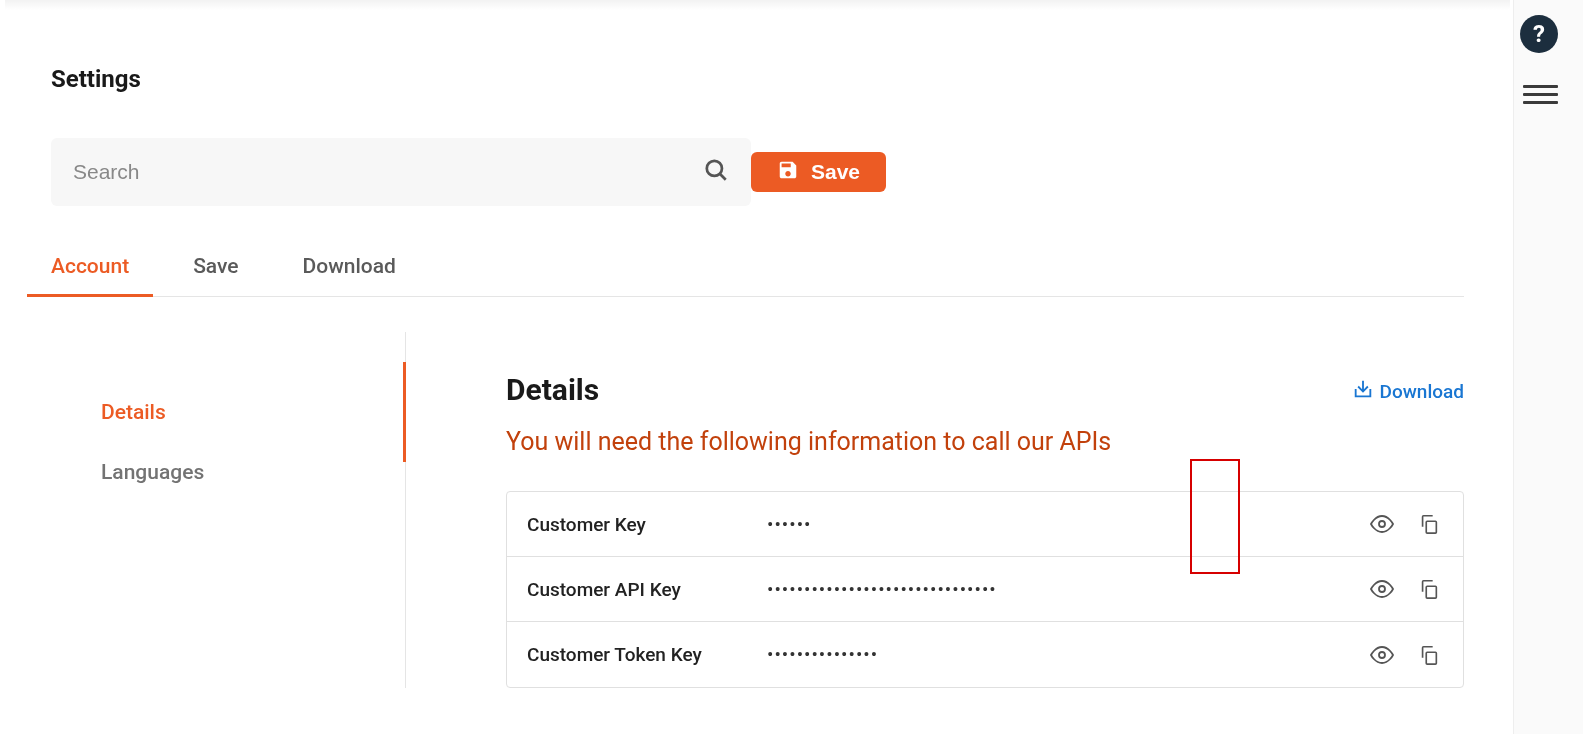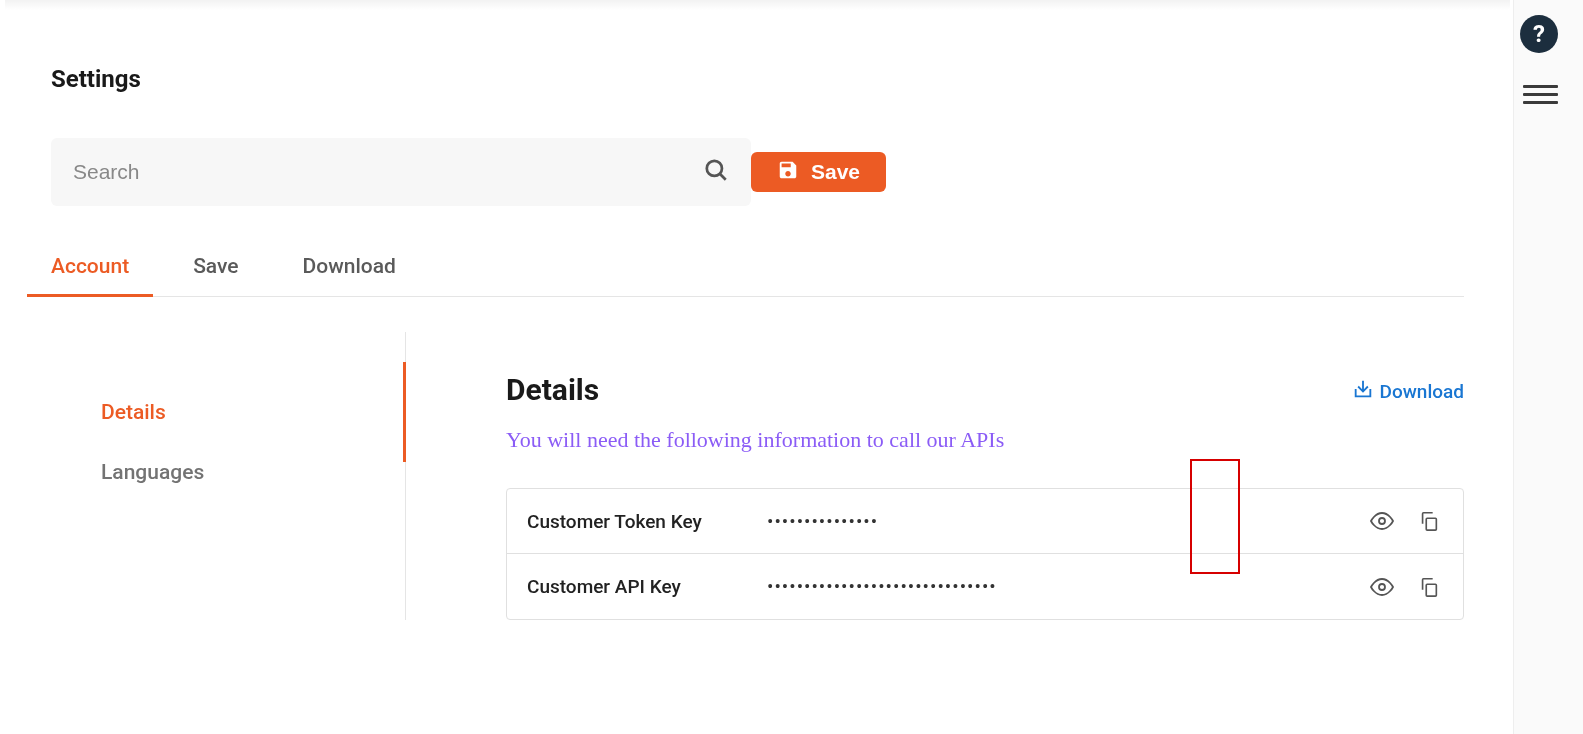--- a/index.html
+++ b/index.html
@@ -175,24 +175,23 @@
       display: flex;
       justify-content: space-between;
       align-items: flex-start;
     }
     .section-title {
       font-size: 30px;
       font-weight: 700;
       color: #1a1a1a;
     }
     .section-desc {
-      font-size: 22px;
-      color: #8b5cf6;
+      font-size: 25px;
+      color: #c2410c;
       margin-top: 20px;
-      font-family: Liberation Serif, serif;
     }
     .download-link {
       display: flex;
       align-items: center;
       gap: 6px;
       color: #1976d2;
       font-size: 19px;
       font-weight: 500;
       cursor: pointer;
       margin-top: 6px;
@@ -332,57 +331,75 @@
               <path d="M19 12v7H5v-7H3v9h18v-9h-2z"></path>
               <path d="M13 3h-2v9.17l-3.59-3.58L6 10l6 6 6-6-1.41-1.41L13 12.17V3z"></path>
             </svg>
           </span>
           <span>Download</span>
         </div>
       </div>
 
       <div class="details-table">
 
+        <div class="details-row">
+          <div class="details-label">Customer Key</div>
+          <div class="details-value">••••••</div>
+          <div class="row-actions">
+            <span class="icon-btn">
+              <svg width="24" height="24" viewBox="0 0 24 24" fill="none" stroke="currentColor" stroke-width="1.8">
+                <path d="M1 12s4-8 11-8 11 8 11 8-4 8-11 8S1 12 1 12z"></path>
+                <circle cx="12" cy="12" r="3"></circle>
+              </svg>
+            </span>
+            <span class="icon-btn">
+              <svg width="22" height="22" viewBox="0 0 24 24" fill="none" stroke="currentColor" stroke-width="1.8">
+                <rect x="9" y="9" width="11" height="13" rx="1"></rect>
+                <path d="M5 15V4a1 1 0 0 1 1-1h10"></path>
+              </svg>
+            </span>
+          </div>
+        </div>
+
+        <div class="details-row">
+          <div class="details-label">Customer API Key</div>
+          <div class="details-value">•••••••••••••••••••••••••••••••</div>
+          <div class="row-actions">
+            <span class="icon-btn">
+              <svg width="24" height="24" viewBox="0 0 24 24" fill="none" stroke="currentColor" stroke-width="1.8">
+                <path d="M1 12s4-8 11-8 11 8 11 8-4 8-11 8S1 12 1 12z"></path>
+                <circle cx="12" cy="12" r="3"></circle>
+              </svg>
+            </span>
+            <span class="icon-btn">
+              <svg width="22" height="22" viewBox="0 0 24 24" fill="none" stroke="currentColor" stroke-width="1.8">
+                <rect x="9" y="9" width="11" height="13" rx="1"></rect>
+                <path d="M5 15V4a1 1 0 0 1 1-1h10"></path>
+              </svg>
+            </span>
+          </div>
+        </div>
 
         <div class="details-row">
           <div class="details-label">Customer Token Key</div>
           <div class="details-value">•••••••••••••••</div>
           <div class="row-actions">
             <span class="icon-btn">
               <svg width="24" height="24" viewBox="0 0 24 24" fill="none" stroke="currentColor" stroke-width="1.8">
                 <path d="M1 12s4-8 11-8 11 8 11 8-4 8-11 8S1 12 1 12z"></path>
                 <circle cx="12" cy="12" r="3"></circle>
               </svg>
             </span>
             <span class="icon-btn">
               <svg width="22" height="22" viewBox="0 0 24 24" fill="none" stroke="currentColor" stroke-width="1.8">
                 <rect x="9" y="9" width="11" height="13" rx="1"></rect>
                 <path d="M5 15V4a1 1 0 0 1 1-1h10"></path>
               </svg>
             </span>
           </div>
         </div>
 
-        <div class="details-row">
-          <div class="details-label">Customer API Key</div>
-          <div class="details-value">•••••••••••••••••••••••••••••••</div>
-          <div class="row-actions">
-            <span class="icon-btn">
-              <svg width="24" height="24" viewBox="0 0 24 24" fill="none" stroke="currentColor" stroke-width="1.8">
-                <path d="M1 12s4-8 11-8 11 8 11 8-4 8-11 8S1 12 1 12z"></path>
-                <circle cx="12" cy="12" r="3"></circle>
-              </svg>
-            </span>
-            <span class="icon-btn">
-              <svg width="22" height="22" viewBox="0 0 24 24" fill="none" stroke="currentColor" stroke-width="1.8">
-                <rect x="9" y="9" width="11" height="13" rx="1"></rect>
-                <path d="M5 15V4a1 1 0 0 1 1-1h10"></path>
-              </svg>
-            </span>
-          </div>
-        </div>
-
       </div>
     </div>
   </div>
 
   <div class="highlight-box highlight-1"></div>
 </div>
 
 </body></html>

